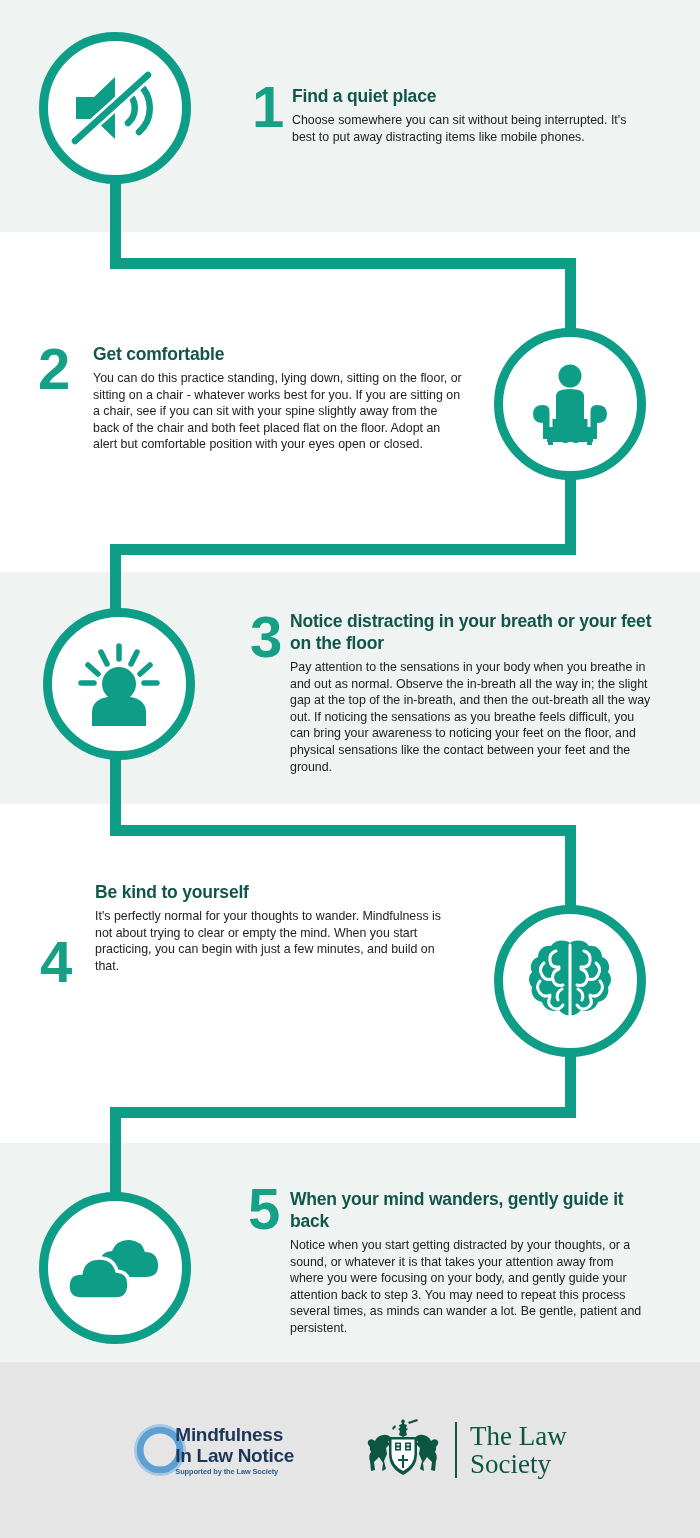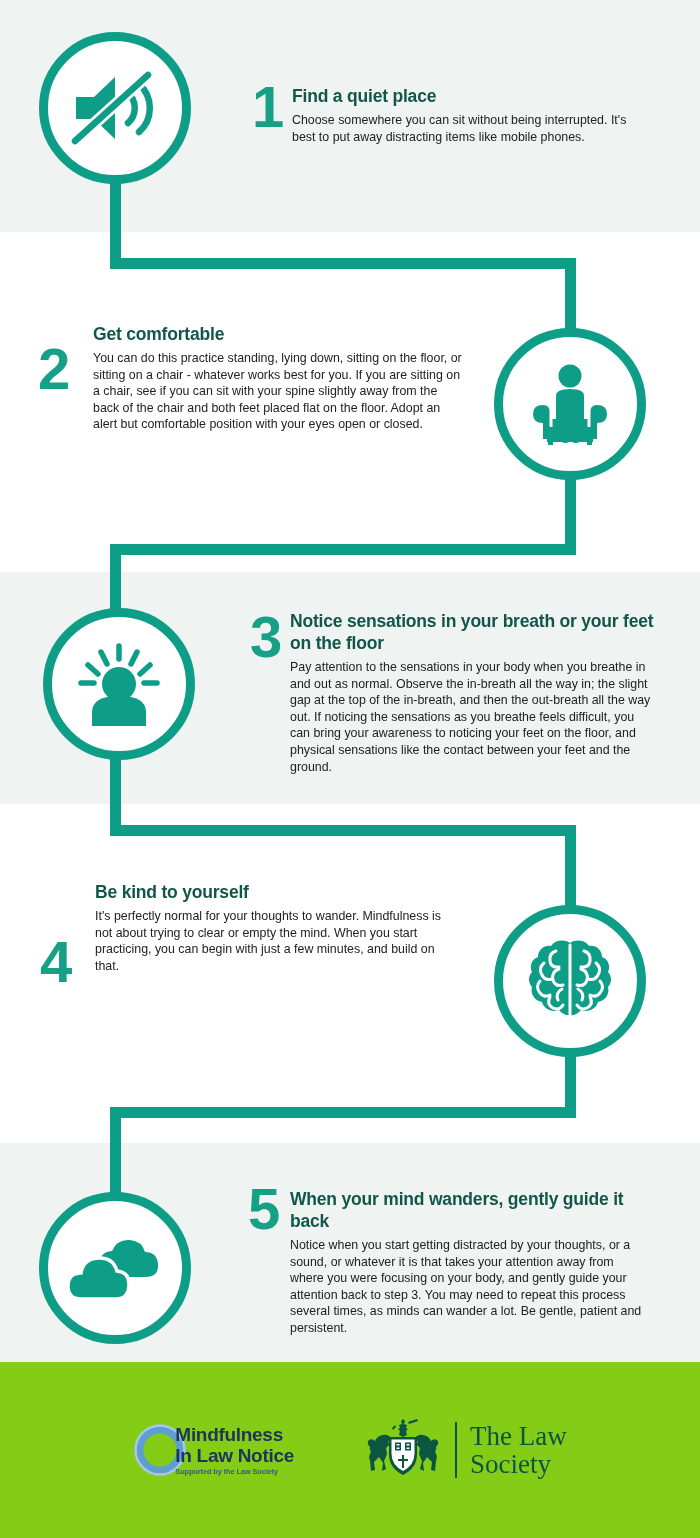--- a/index.html
+++ b/index.html
@@ -84,21 +84,21 @@
     margin: 0;
   }
 
   
   .footer {
     position: absolute;
     left: 0;
     top: 1362px;
     width: 700px;
     height: 176px;
-    background: #84cc16;
+    background: #e5e5e5;
     display: flex;
     align-items: center;
     justify-content: center;
     gap: 70px;
   }
   .logo-mindfulness {
     display: flex;
     align-items: center;
     gap: 4px;
     position: relative;
@@ -201,21 +201,21 @@
         <rect x="48.5" y="52" width="8.5" height="28" rx="4" fill="#0e9d87"></rect>
         <path d="M20 42 q-10 0-10 9 q0 9 10 9 v16 h54 v-16 q10 0 10-9 q0-9-10-9 q-7 0-7 8 v6 H27 v-6 q0-8-7-8 Z" fill="#0e9d87"></path>
         <rect x="24" y="74" width="46" height="5" fill="#0e9d87"></rect>
         <rect x="25" y="78" width="5" height="4" fill="#0e9d87"></rect>
         <rect x="64" y="78" width="5" height="4" fill="#0e9d87"></rect>
         <path d="M28 44 v20 M66 44 v20" stroke="#ffffff" stroke-width="3" fill="none"></path>
       </svg>
     </span>
   </div>
   <div class="step-num" style="left:38px; top:340px;">2</div>
-  <div class="step-body" style="left:93px; top:323px; width:370px;">
+  <div class="step-body" style="left:93px; top:343px; width:370px;">
     <p class="step-title">Get comfortable</p>
     <p class="step-text">You can do this practice standing, lying down, sitting on the floor, or sitting on a chair - whatever works best for you. If you are sitting on a chair, see if you can sit with your spine slightly away from the back of the chair and both feet placed flat on the floor. Adopt an alert but comfortable position with your eyes open or closed.</p>
   </div>
 
   <div class="circle" style="left:43px; top:608px;">
     <span>
       <svg width="92" height="84" viewBox="0 0 92 84">
         <g stroke="#0e9d87" stroke-width="5.5" stroke-linecap="round">
           <line x1="46" y1="4" x2="46" y2="17"></line>
           <line x1="28" y1="10" x2="34" y2="22"></line>
@@ -225,21 +225,21 @@
           <line x1="8" y1="41" x2="21" y2="41"></line>
           <line x1="84" y1="41" x2="71" y2="41"></line>
         </g>
         <circle cx="46" cy="42" r="17" fill="#0e9d87"></circle>
         <path d="M19 84 v-14 q0-16 27-16 q27 0 27 16 v14 Z" fill="#0e9d87"></path>
       </svg>
     </span>
   </div>
   <div class="step-num" style="left:250px; top:608px;">3</div>
   <div class="step-body" style="left:290px; top:610px; width:365px;">
-    <p class="step-title">Notice sensations in your breath or your feet on the floor</p>
+    <p class="step-title">Notice distracting in your breath or your feet on the floor</p>
     <p class="step-text">Pay attention to the sensations in your body when you breathe in and out as normal. Observe the in-breath all the way in; the slight gap at the top of the in-breath, and then the out-breath all the way out. If noticing the sensations as you breathe feels difficult, you can bring your awareness to noticing your feet on the floor, and physical sensations like the contact between your feet and the ground.</p>
   </div>
 
   <div class="circle" style="left:494px; top:905px;">
     <span>
       <svg width="88" height="84" viewBox="0 0 88 84">
         <g fill="#0e9d87">
           <path d="M44 4 c-6-4-15-3-19 3 c-7-1-13 4-13 11 c-6 2-9 9-6 15 c-4 4-4 11 0 15 c-2 7 3 14 10 15 c2 7 10 11 17 8 c3 4 8 6 11 5 Z"></path>
           <path d="M44 4 c6-4 15-3 19 3 c7-1 13 4 13 11 c6 2 9 9 6 15 c4 4 4 11 0 15 c2 7-3 14-10 15 c-2 7-10 11-17 8 c-3 4-8 6-11 5 Z"></path>
         </g>

